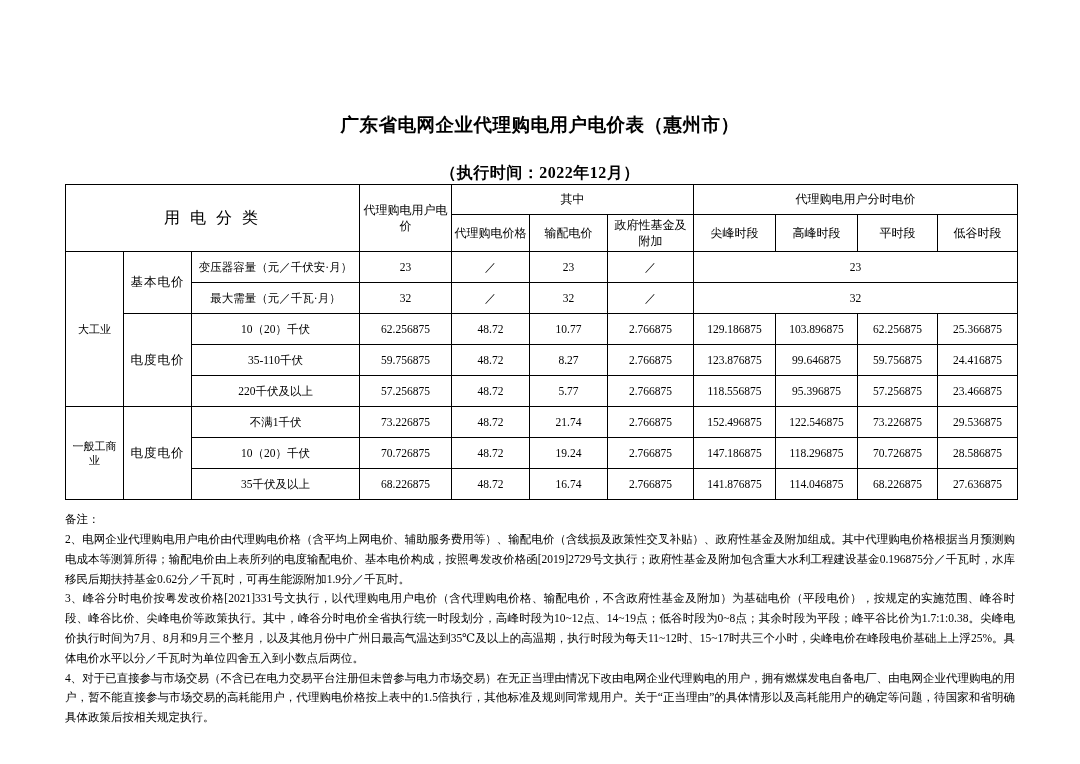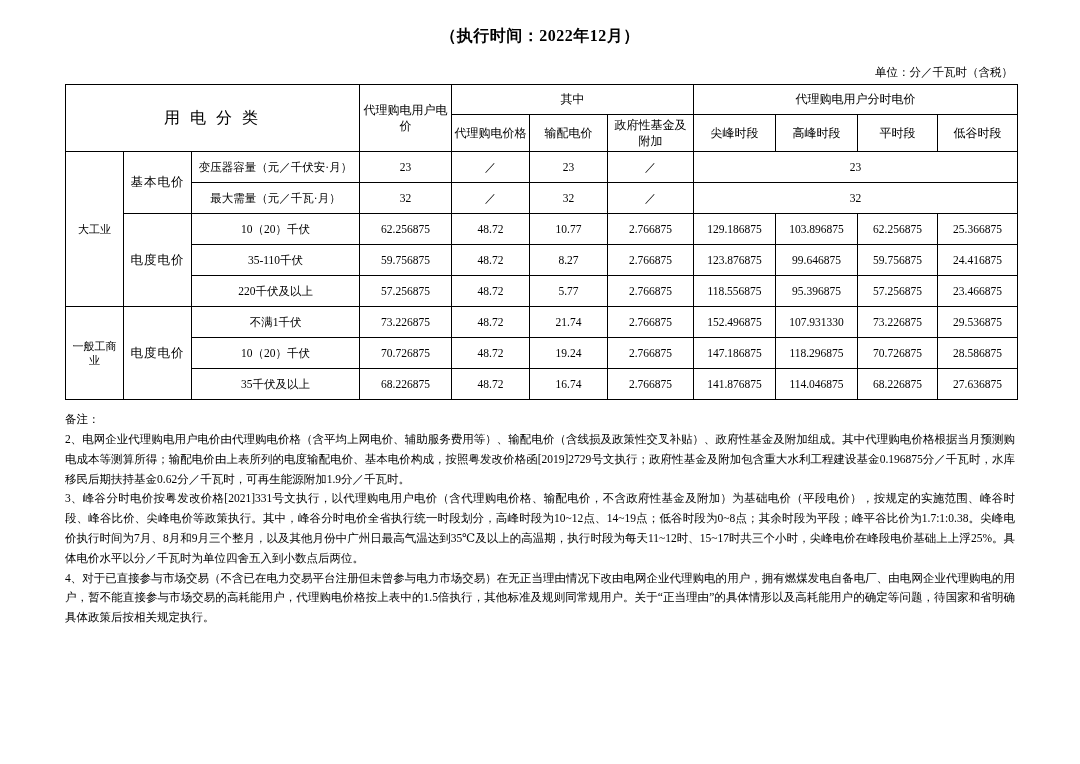--- a/index.html
+++ b/index.html
@@ -84,22 +84,22 @@
     text-indent: 0;
   }
   .notes p.ind { text-indent: 0; }
   .note-head { margin-bottom: 1px; font-family: Liberation Serif, serif; }
 </style>
 </head>
 <body>
 
 <div class="page">
 
+  <div class="doc-title">广东省电网企业代理购电用户电价表（惠州市）</div>
   <div class="doc-subtitle">（执行时间：2022年12月）</div>
-  <div class="unit-line">单位：分／千瓦时（含税）</div>
 
   <table class="rate-table">
     <colgroup>
       <col style="width:58px">
       <col style="width:68px">
       <col style="width:168px">
       <col style="width:92px">
       <col style="width:78px">
       <col style="width:78px">
       <col style="width:86px">
@@ -180,21 +180,21 @@
       </tr>
       <tr class="h-row">
         <td class="vcat-two" rowspan="3">一般工商业</td>
         <td class="vcat" rowspan="3">电度电价</td>
         <td>不满1千伏</td>
         <td class="num">73.226875</td>
         <td class="num">48.72</td>
         <td class="num">21.74</td>
         <td class="num">2.766875</td>
         <td class="num">152.496875</td>
-        <td class="num">107.931330</td>
+        <td class="num">122.546875</td>
         <td class="num">73.226875</td>
         <td class="num">29.536875</td>
       </tr>
       <tr class="h-row">
         <td>10（20）千伏</td>
         <td class="num">70.726875</td>
         <td class="num">48.72</td>
         <td class="num">19.24</td>
         <td class="num">2.766875</td>
         <td class="num">147.186875</td>

